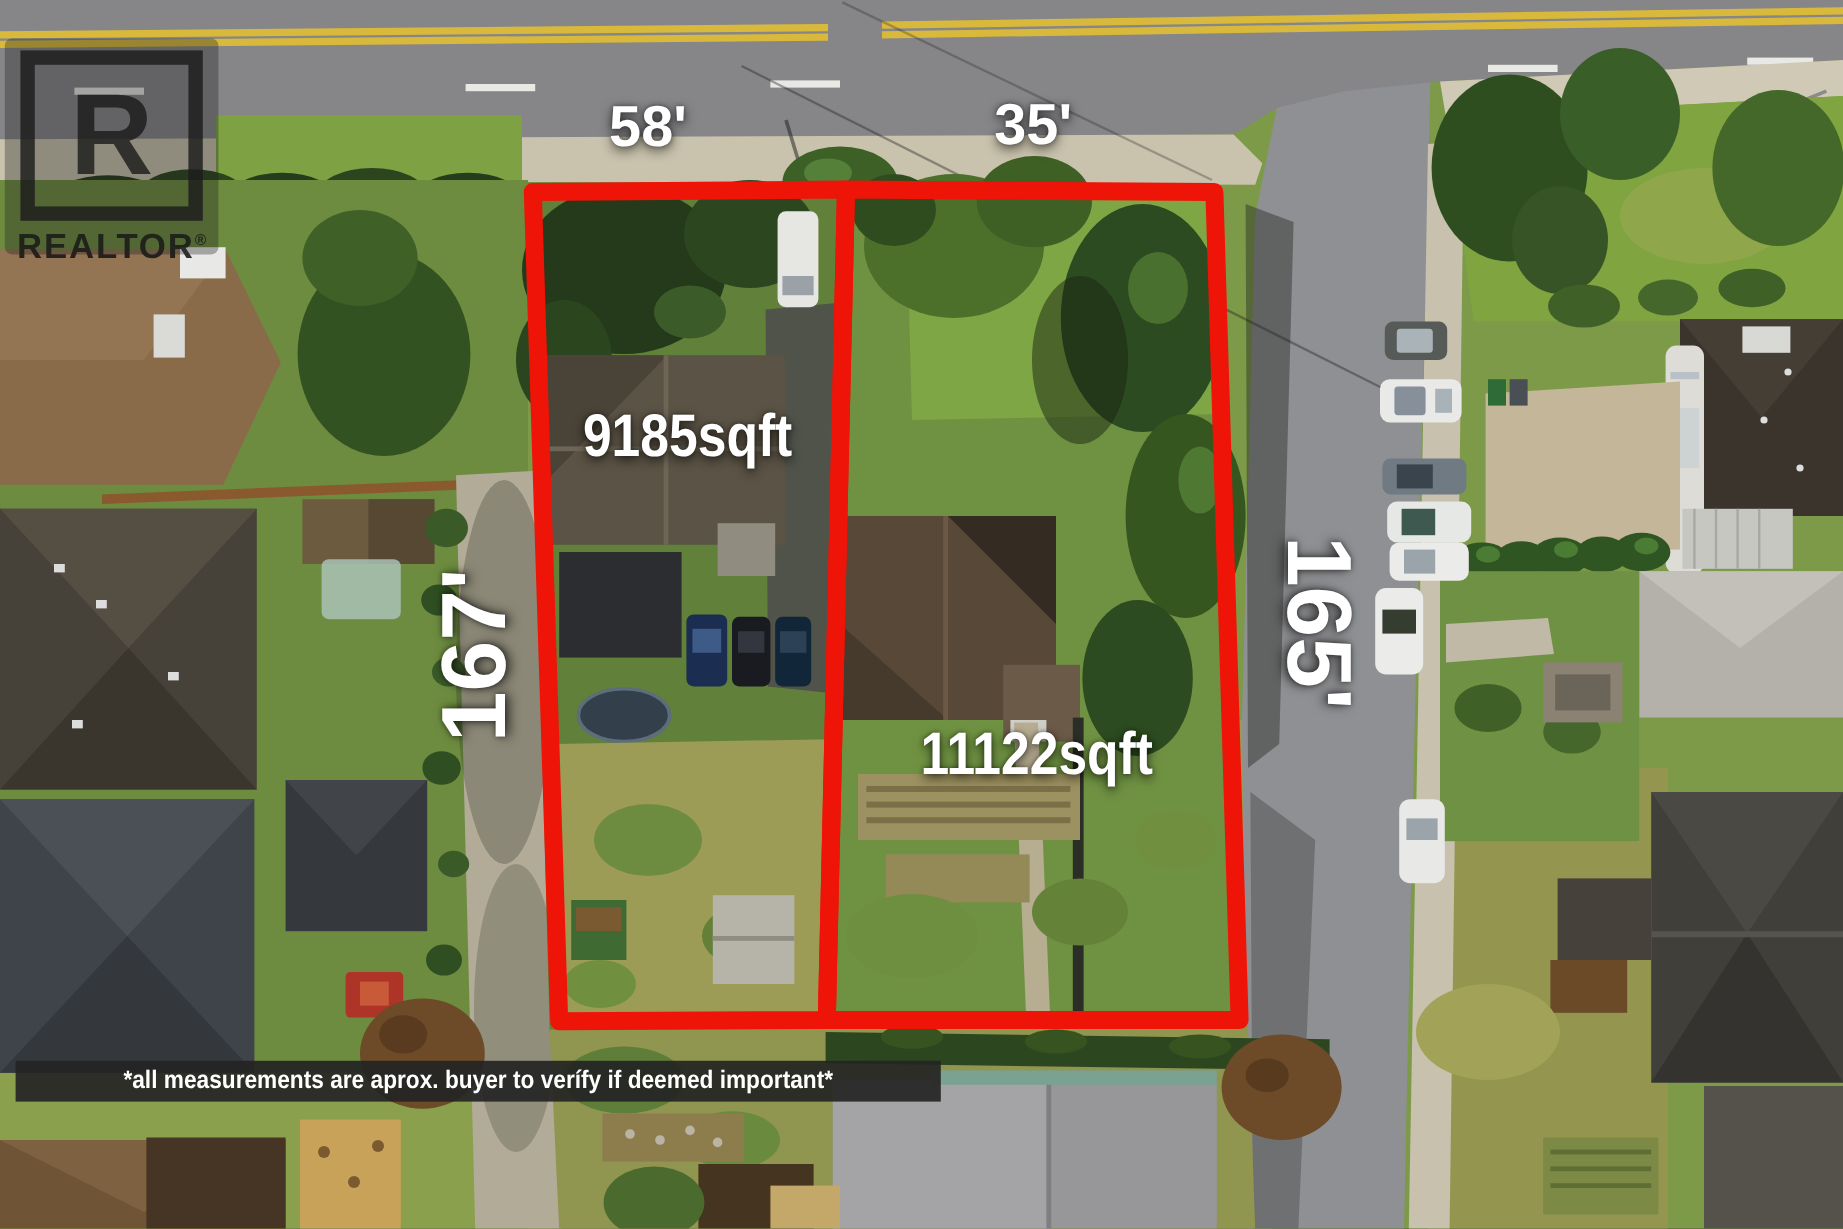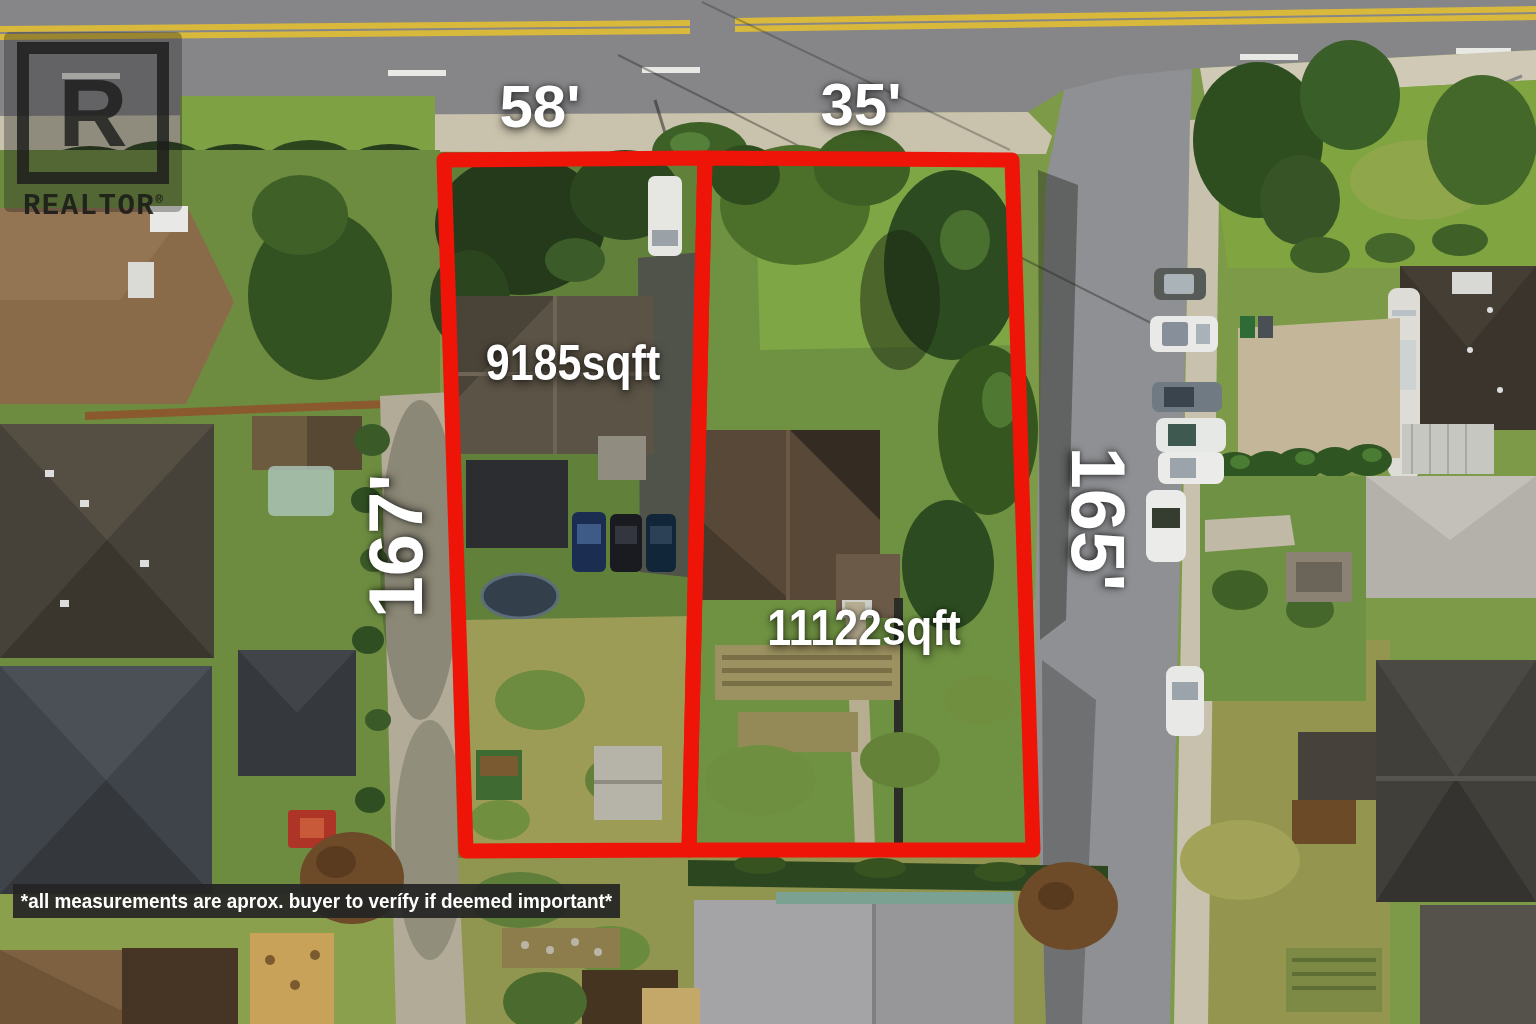--- a/index.html
+++ b/index.html
@@ -7,42 +7,42 @@
     position:relative;width:1536px;height:1024px;overflow:hidden;
     font-family:"Liberation Sans",sans-serif;background:#7d9a48;
   }
   .stage svg{position:absolute;left:0;top:0;display:block;}
   
   .label{
     position:absolute;color:#fff;font-weight:700;line-height:1;white-space:nowrap;
     text-shadow:0 3px 10px rgba(0,0,0,.65),0 0 4px rgba(0,0,0,.45);
     transform:translate(-50%,-50%);
   }
-  .label.frontage{font-size:60px;}
+  .label.frontage{font-size:48px;}
   .label.depth{font-size:76px;}
   .label.depth.left{transform:translate(-50%,-50%) rotate(-90deg);}
   .label.depth.right{transform:translate(-50%,-50%) rotate(90deg);}
   .label.area{font-size:50px;transform:translate(-50%,-50%) scaleX(.86);}
   
   .watermark{
     position:absolute;left:4px;top:32px;width:178px;height:180px;
     background:rgba(30,30,30,.38);border-radius:6px;opacity:.88;
   }
   .watermark .rbox{
     width:128px;height:118px;margin:10px auto 6px;border:12px solid #1c1c1c;
     display:flex;align-items:center;justify-content:center;
   }
   .watermark .rbox span{font-size:96px;font-weight:800;color:#1c1c1c;line-height:1;}
   .watermark .brand{
-    text-align:center;font-size:29px;font-weight:700;color:#161616;letter-spacing:1.5px;font-family:Liberation Mono, monospace;
+    text-align:center;font-size:29px;font-weight:700;color:#161616;letter-spacing:1.5px;
   }
   .watermark .brand .reg{font-size:13px;vertical-align:super;letter-spacing:0;}
   
   .disclaimer{
-    position:absolute;left:13px;top:884px;width:607px;height:34px;
+    position:absolute;left:13px;top:884px;width:771px;height:34px;
     background:rgba(36,36,36,.92);display:flex;align-items:center;justify-content:center;
   }
   .disclaimer span{
     color:#fff;font-size:21px;font-weight:700;white-space:nowrap;transform:scaleX(.9);
   }
 </style>
 </head>
 <body>
 
 <div class="stage">

